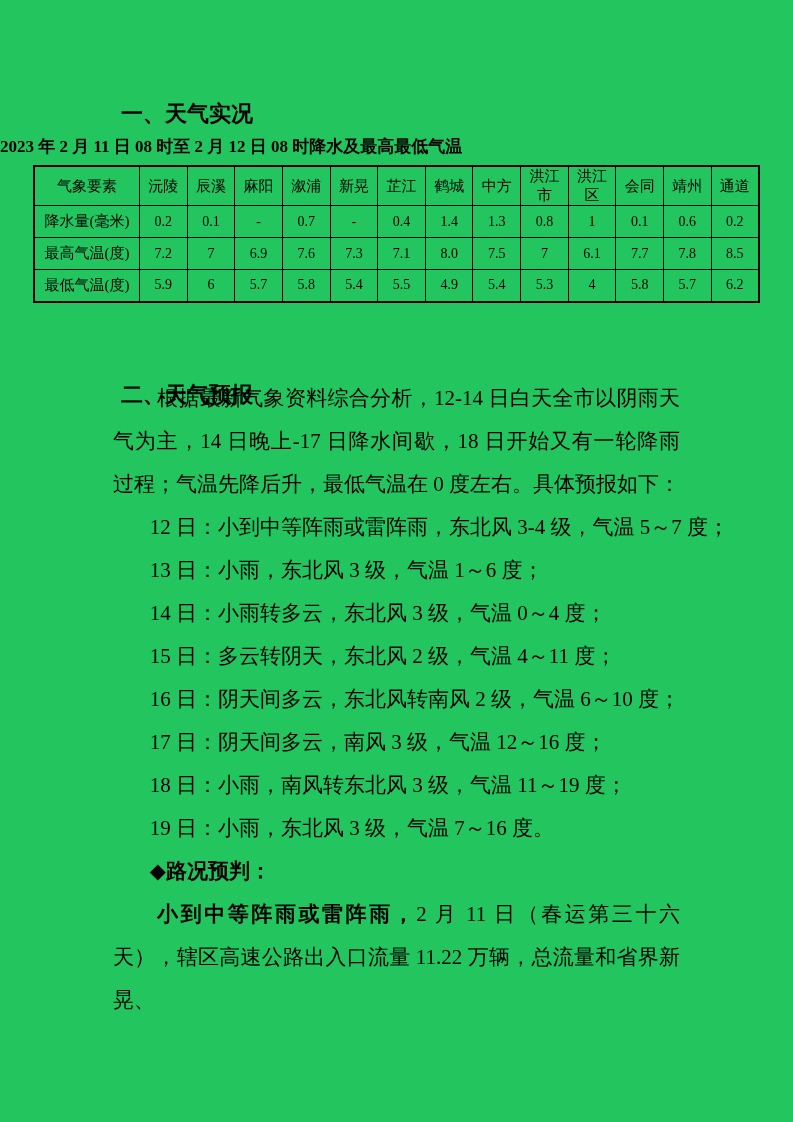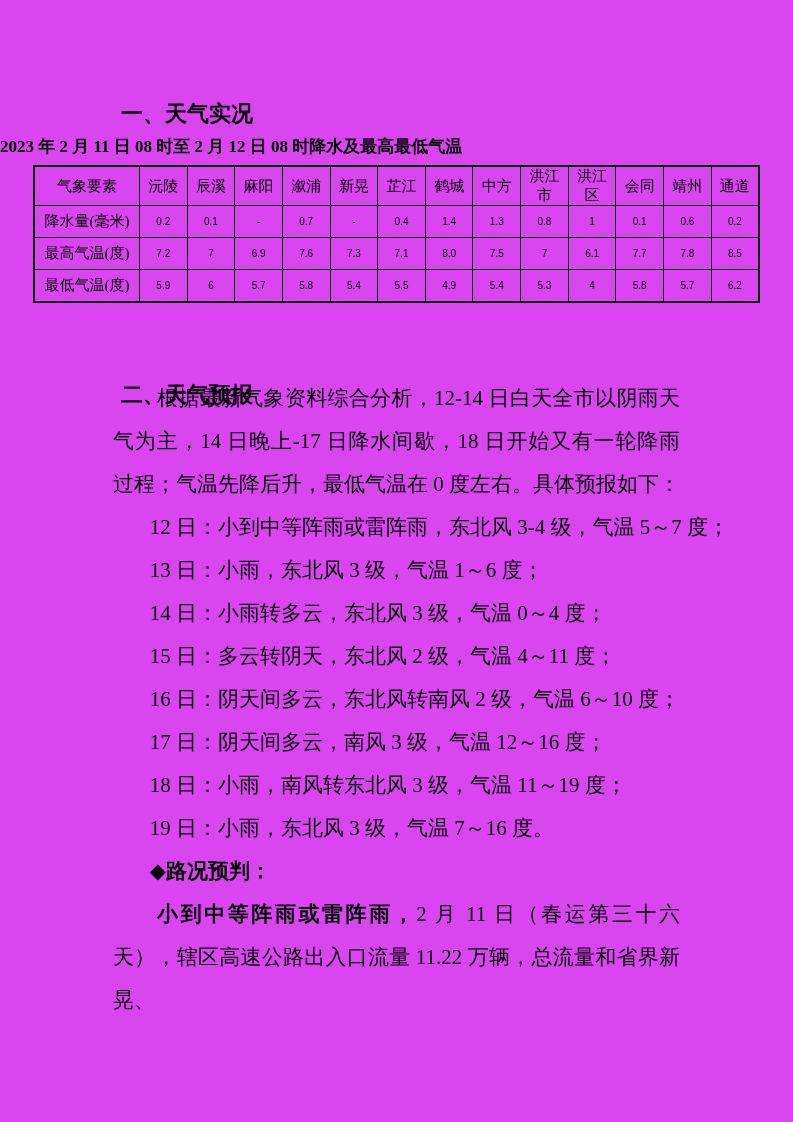--- a/index.html
+++ b/index.html
@@ -1,21 +1,21 @@
 <!DOCTYPE html>
 <html><head>
 <meta charset="utf-8">
 <style>
   html, body { margin: 0; padding: 0; background: #e8e8e8; }
   .page {
     position: relative;
     width: 793px;
     height: 1122px;
     margin: 0 auto;
-    background: #d946ef;
+    background: #22c55e;
     color: #000000;
     font-family: "Liberation Serif", "DejaVu Serif", serif;
     overflow: hidden;
   }
   .section-title {
     position: absolute;
     left: 121px;
     margin: 0;
     font-size: 22px;
     font-weight: 700;
@@ -57,22 +57,22 @@
     font-size: 15px;
     font-weight: 400;
     font-family: "Liberation Serif", "DejaVu Serif", serif;
   }
   table.weather-table td.row-label {
     font-size: 15px;
     font-family: "Liberation Serif", "DejaVu Serif", serif;
     margin-left: 36px;
   }
   table.weather-table td.num-cell {
-    font-size: 10px;
-    font-family: Liberation Sans, sans-serif;
+    font-size: 14px;
+    font-family: Liberation Serif, serif;
   }
   .textblock {
     position: absolute;
     top: 377px;
     left: 113px;
     width: 567px;
     font-size: 21px;
     line-height: 43px;
   }
   .textblock p { margin: 0; }

